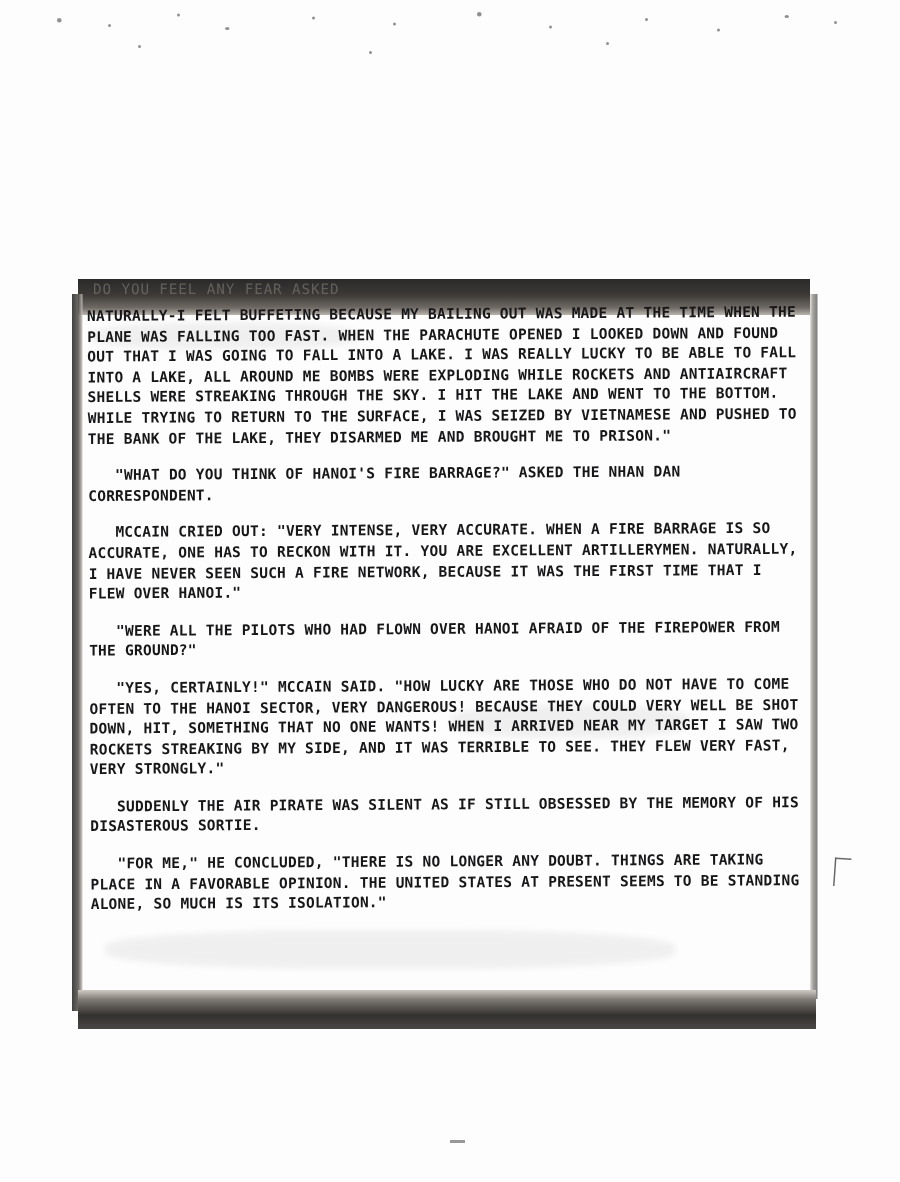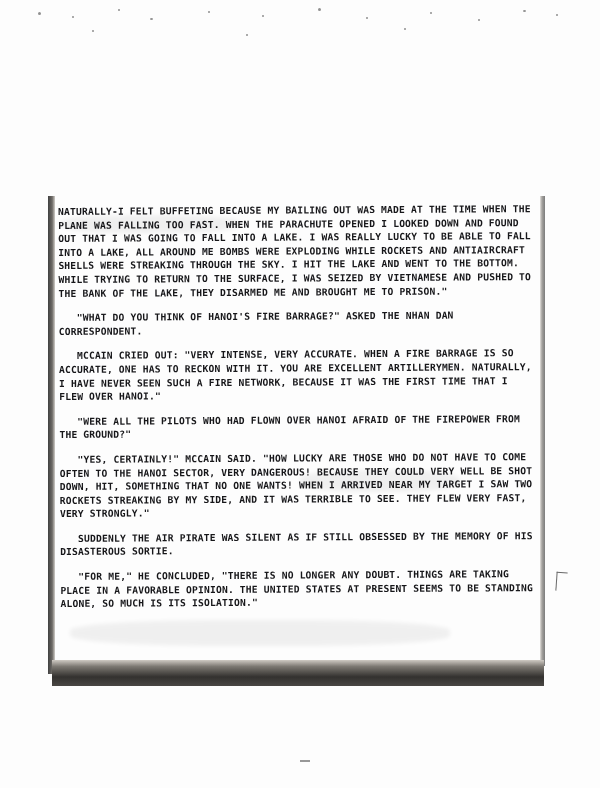--- a/index.html
+++ b/index.html
@@ -162,20 +162,23 @@
   <div class="speck" style="left:318px; top:8px;   width:3px; height:3px;"></div>
   <div class="speck" style="left:366px; top:17px;  width:2px; height:2px;"></div>
   <div class="speck" style="left:430px; top:12px;  width:2px; height:2px;"></div>
   <div class="speck" style="left:478px; top:19px;  width:2px; height:2px;"></div>
   <div class="speck" style="left:523px; top:10px;  width:3px; height:2px;"></div>
   <div class="speck" style="left:556px; top:14px;  width:2px; height:2px;"></div>
   <div class="speck" style="left:92px;  top:30px;  width:2px; height:2px;"></div>
   <div class="speck" style="left:246px; top:34px;  width:2px; height:2px;"></div>
   <div class="speck" style="left:404px; top:28px;  width:2px; height:2px;"></div>
 
+  <div id="doc-top-band">
+    <div class="band-ghost-text">DO YOU FEEL ANY FEAR  ASKED</div>
+  </div>
   <div id="doc-left-edge"></div>
   <div id="doc-right-edge"></div>
   <div id="doc-bottom-band"></div>
 
   <div class="smudge" style="left:60px;  top:215px; width:180px; height:18px;"></div>
   <div class="smudge" style="left:300px; top:470px; width:160px; height:22px;"></div>
   <div class="smudge" style="left:70px;  top:620px; width:380px; height:26px;"></div>
 
   <div id="doc-text" class="degrade">
     <p>NATURALLY-I FELT BUFFETING BECAUSE MY BAILING OUT WAS MADE AT THE TIME WHEN THE PLANE WAS FALLING TOO FAST. WHEN THE PARACHUTE OPENED I LOOKED DOWN AND FOUND OUT THAT I WAS GOING TO FALL INTO A LAKE. I WAS REALLY LUCKY TO BE ABLE TO FALL INTO A LAKE, ALL AROUND ME BOMBS WERE EXPLODING WHILE ROCKETS AND ANTIAIRCRAFT SHELLS WERE STREAKING THROUGH THE SKY. I HIT THE LAKE AND WENT TO THE BOTTOM. WHILE TRYING TO RETURN TO THE SURFACE, I WAS SEIZED BY VIETNAMESE AND PUSHED TO THE BANK OF THE LAKE, THEY DISARMED ME AND BROUGHT ME TO PRISON."</p>

